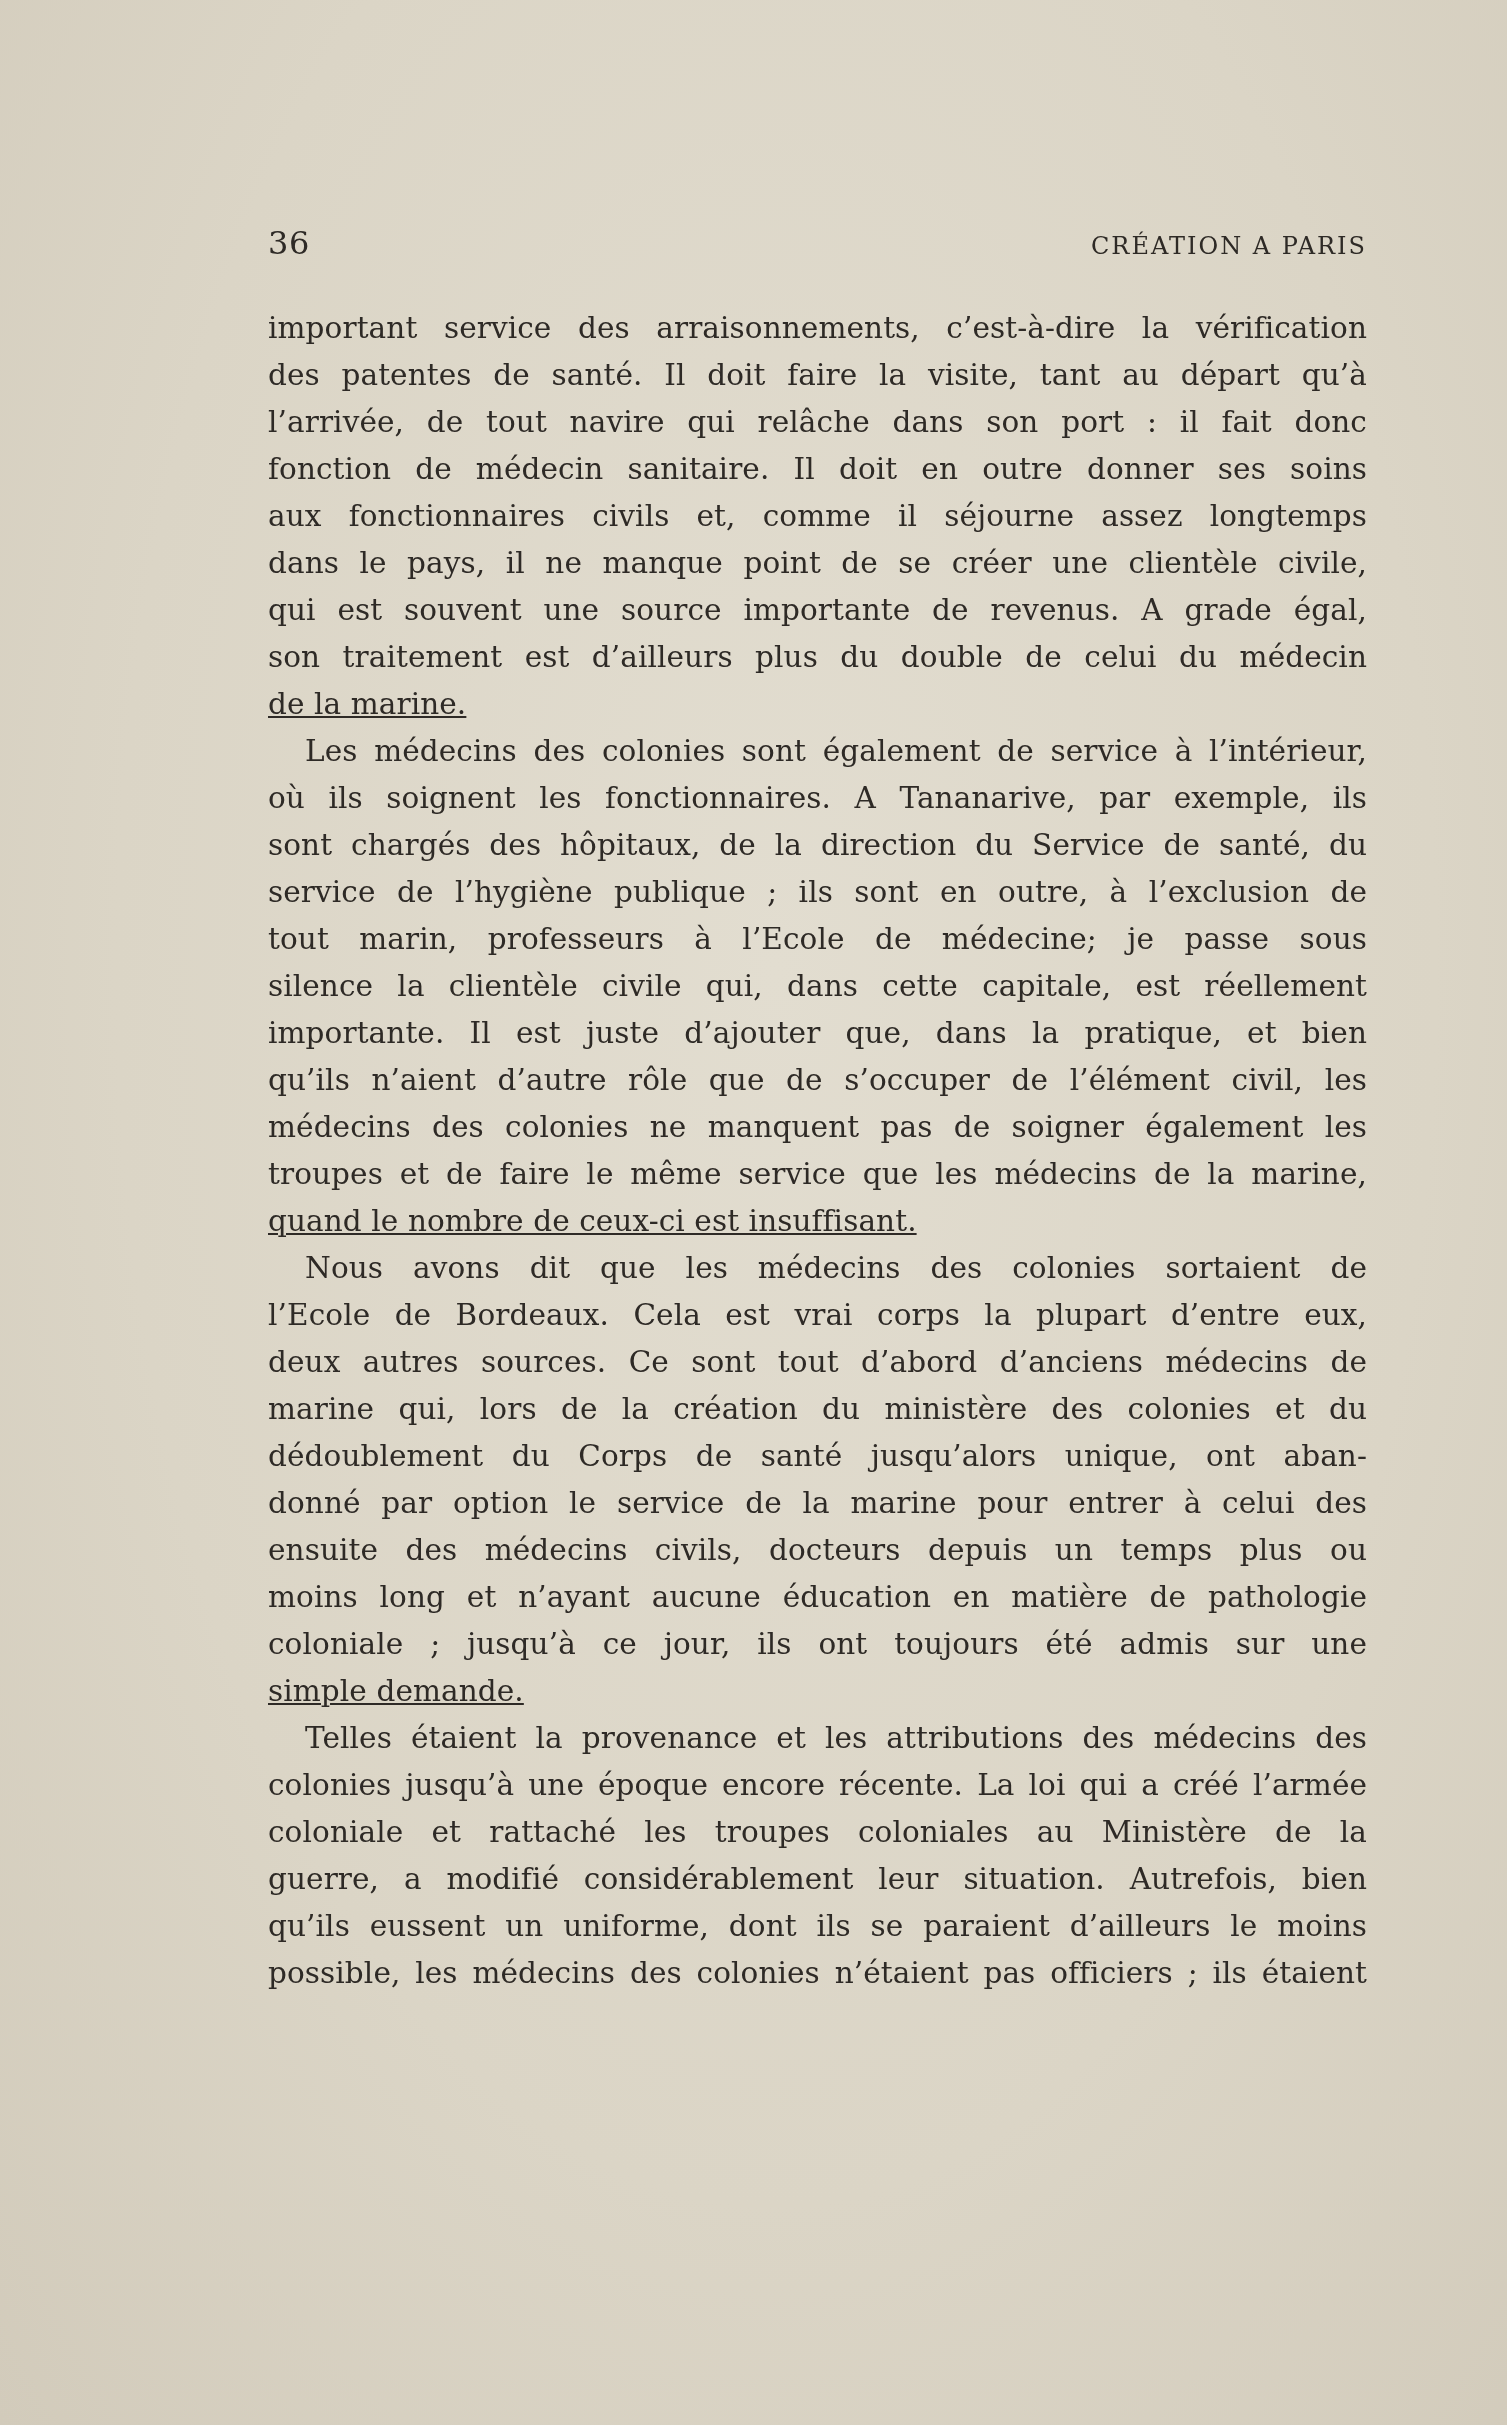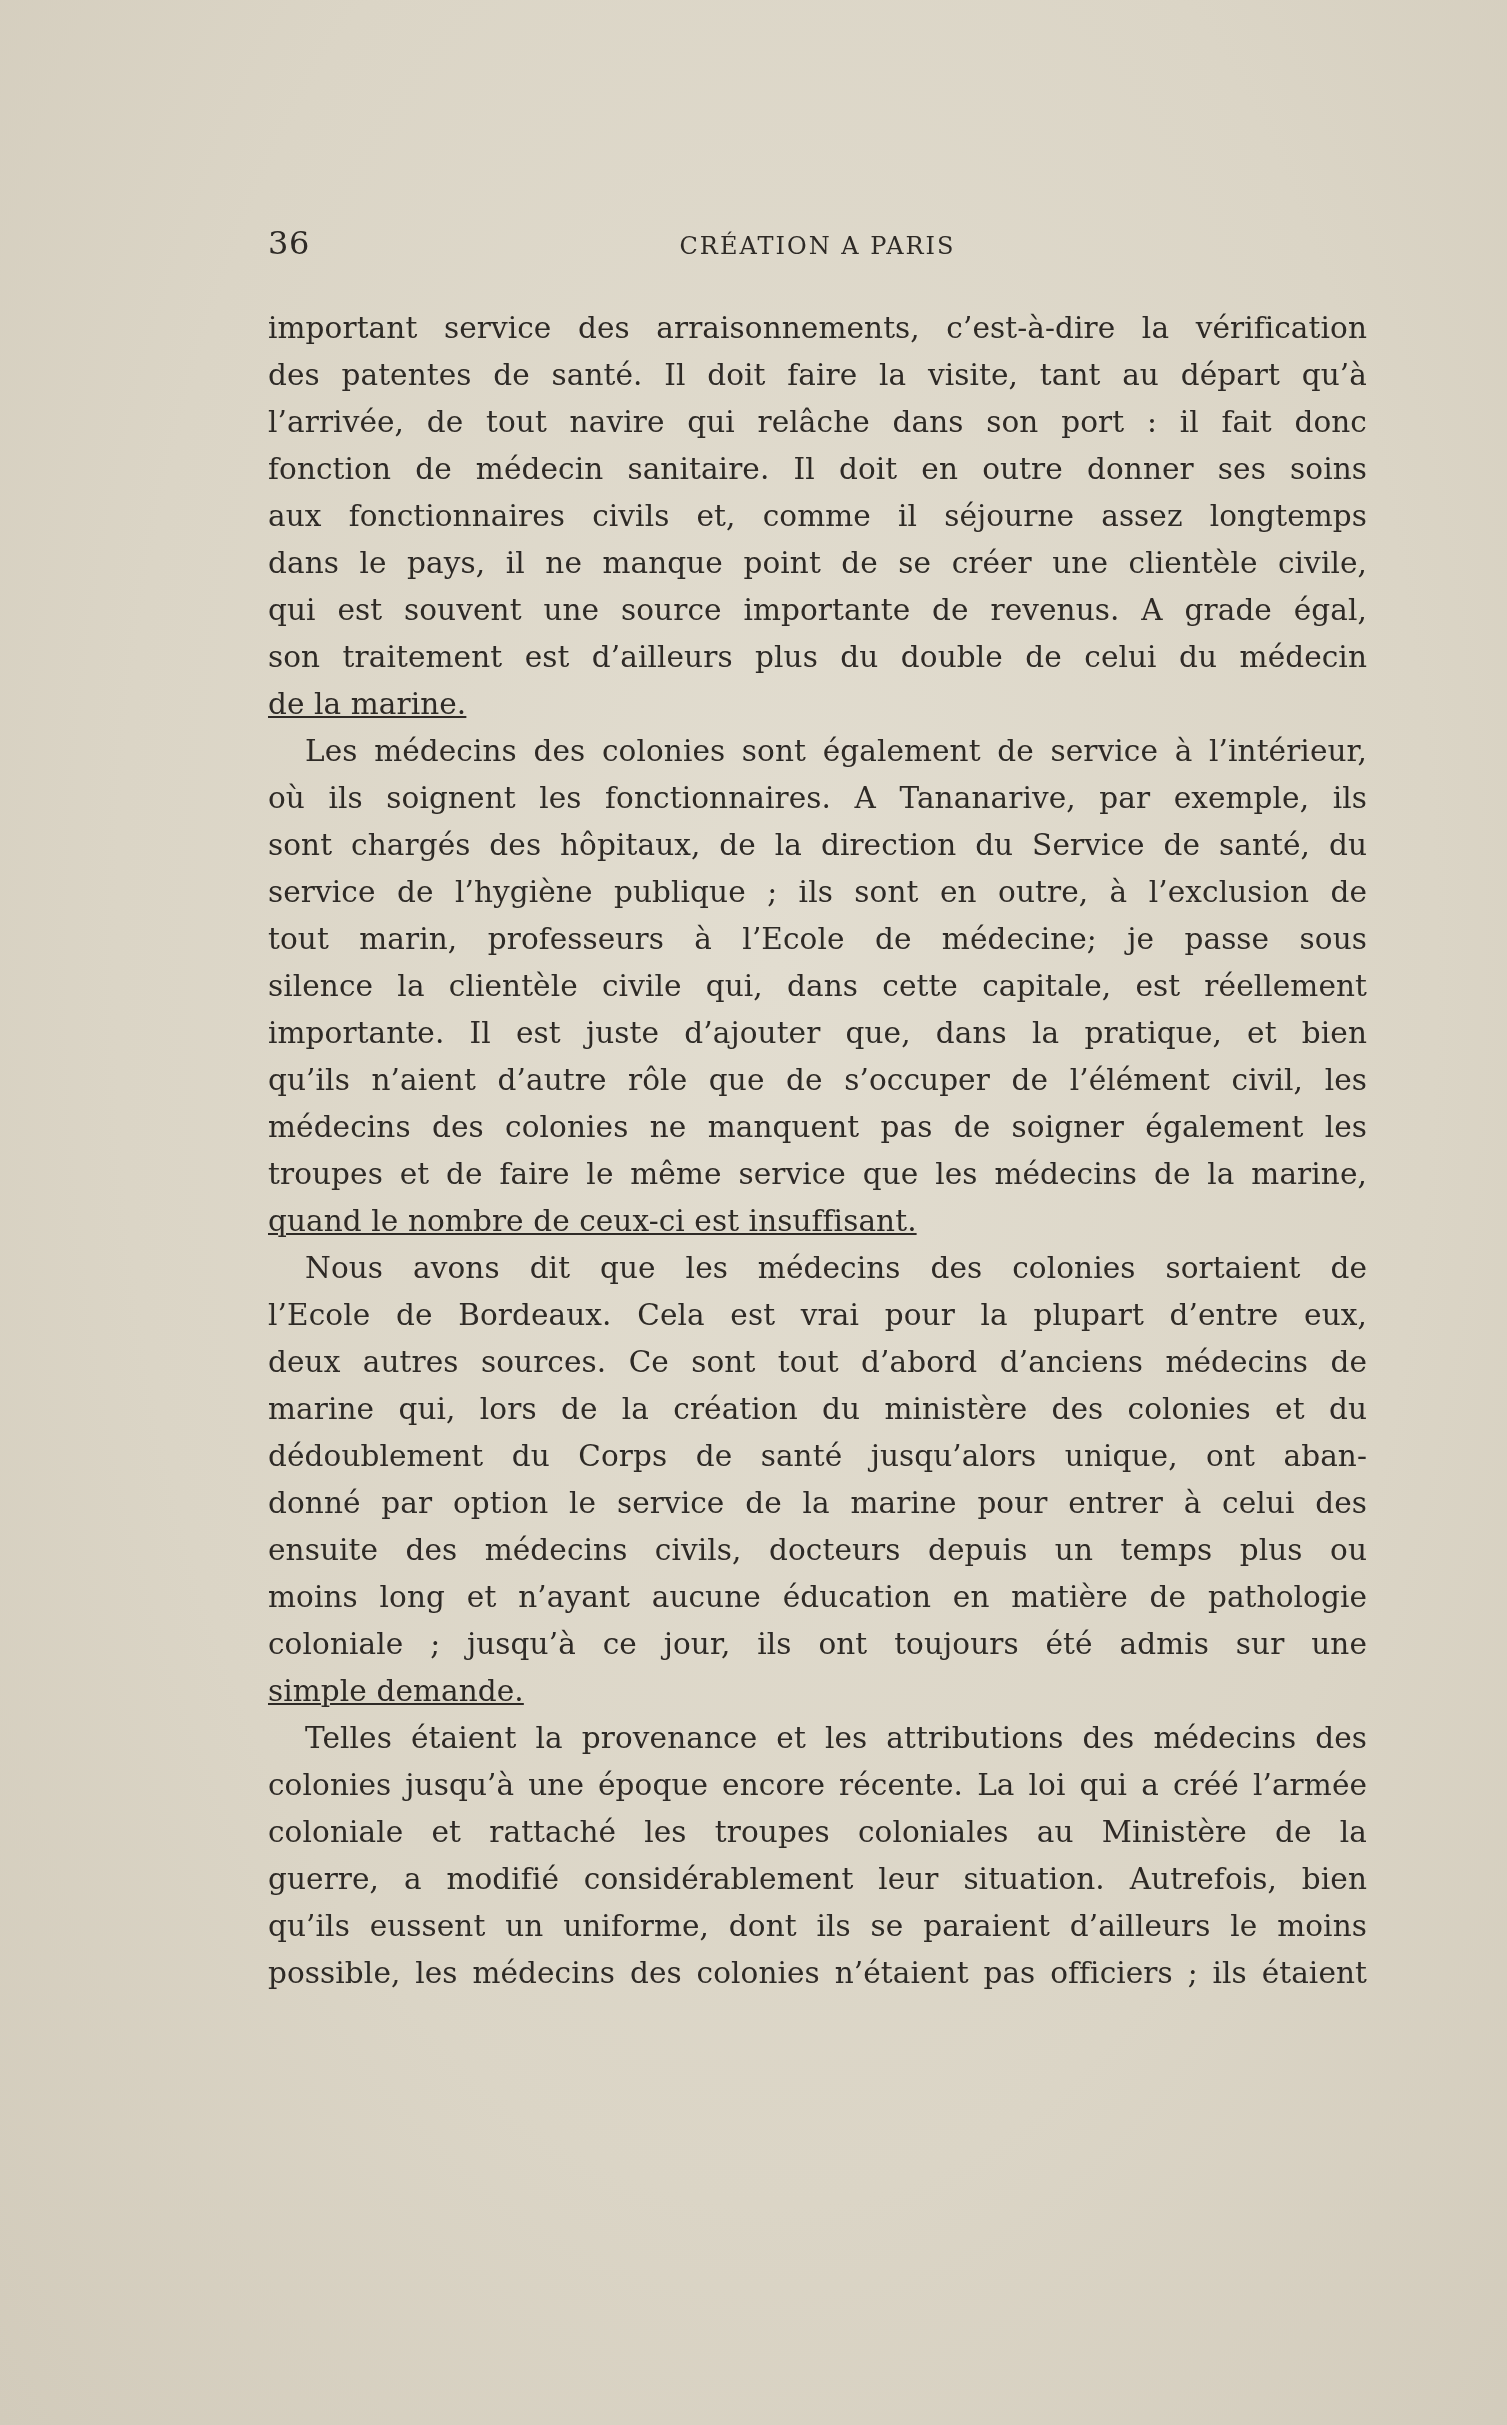--- a/index.html
+++ b/index.html
@@ -17,21 +17,21 @@
     padding-left: 44px;
   }
   .header {
     position: absolute; top: 224px; left: 268px; width: 1099px; height: 40px;
   }
   .page-number {
     position: absolute; left: 0; top: 0;
     font-size: 32px; letter-spacing: 0.7px;
   }
   .running-title {
-    position: absolute; left: 0; right: 0; top: 8px; text-align: center;
+    position: absolute; left: 0; right: 0; top: 8px; text-align: right;
     font-size: 24px; letter-spacing: 2px;
   }
   .body-text {
     position: absolute; top: 305px; left: 268px; width: 1099px;
   }
   .line {
     font-size: 29.5px; height: 47px; line-height: 47px;
     white-space: nowrap; text-align: justify; text-align-last: justify;
     letter-spacing: 0.1px;
   }
@@ -62,21 +62,21 @@
     <div class="line">sont chargés des hôpitaux, de la direction du Service de santé, du</div>
     <div class="line">service de l’hygiène publique ; ils sont en outre, à l’exclusion de</div>
     <div class="line">tout marin, professeurs à l’Ecole de médecine; je passe sous</div>
     <div class="line">silence la clientèle civile qui, dans cette capitale, est réellement</div>
     <div class="line">importante. Il est juste d’ajouter que, dans la pratique, et bien</div>
     <div class="line">qu’ils n’aient d’autre rôle que de s’occuper de l’élément civil, les</div>
     <div class="line">médecins des colonies ne manquent pas de soigner également les</div>
     <div class="line">troupes et de faire le même service que les médecins de la marine,</div>
     <div class="line last">quand le nombre de ceux-ci est insuffisant.</div>
     <div class="line indent">Nous avons dit que les médecins des colonies sortaient de</div>
-    <div class="line">l’Ecole de Bordeaux. Cela est vrai pour la plupart d’entre eux,</div>
+    <div class="line">l’Ecole de Bordeaux. Cela est vrai corps la plupart d’entre eux,</div>
     <div class="line">deux autres sources. Ce sont tout d’abord d’anciens médecins de</div>
     <div class="line">marine qui, lors de la création du ministère des colonies et du</div>
     <div class="line">dédoublement du Corps de santé jusqu’alors unique, ont aban-</div>
     <div class="line">donné par option le service de la marine pour entrer à celui des</div>
     <div class="line">ensuite des médecins civils, docteurs depuis un temps plus ou</div>
     <div class="line">moins long et n’ayant aucune éducation en matière de pathologie</div>
     <div class="line">coloniale ; jusqu’à ce jour, ils ont toujours été admis sur une</div>
     <div class="line last">simple demande.</div>
     <div class="line indent">Telles étaient la provenance et les attributions des médecins des</div>
     <div class="line">colonies jusqu’à une époque encore récente. La loi qui a créé l’armée</div>

